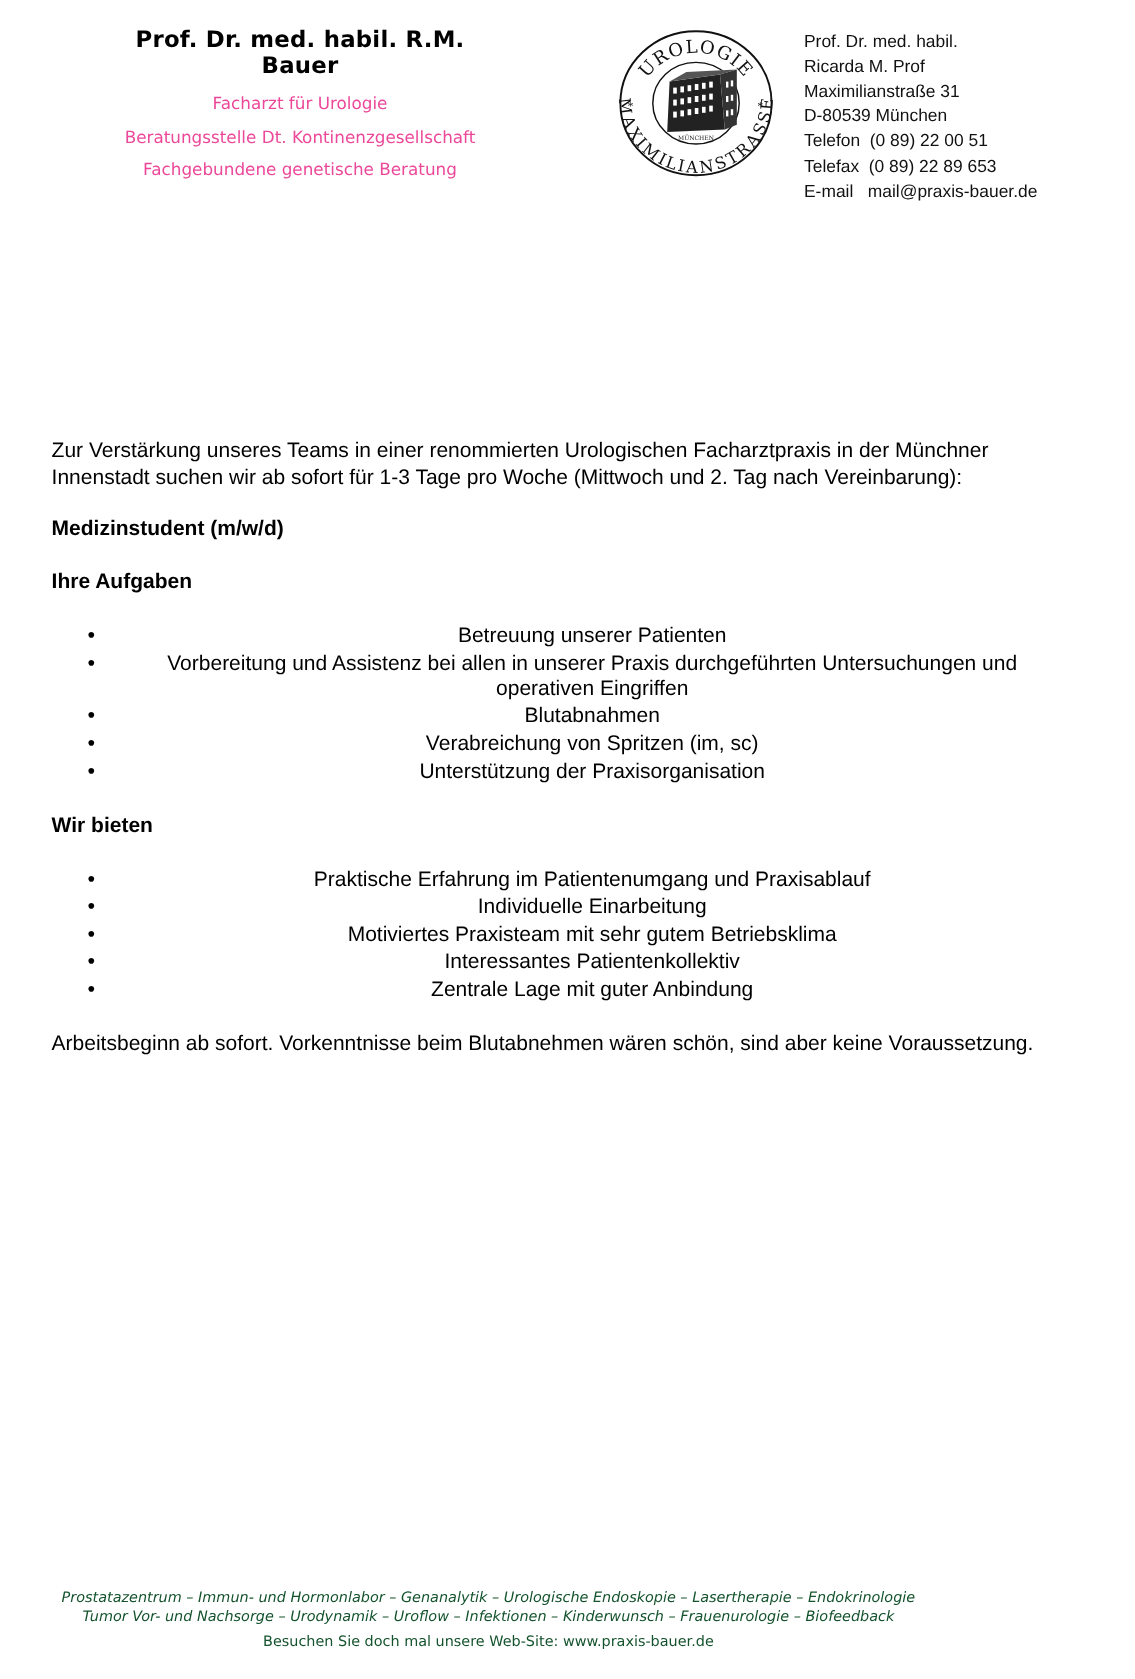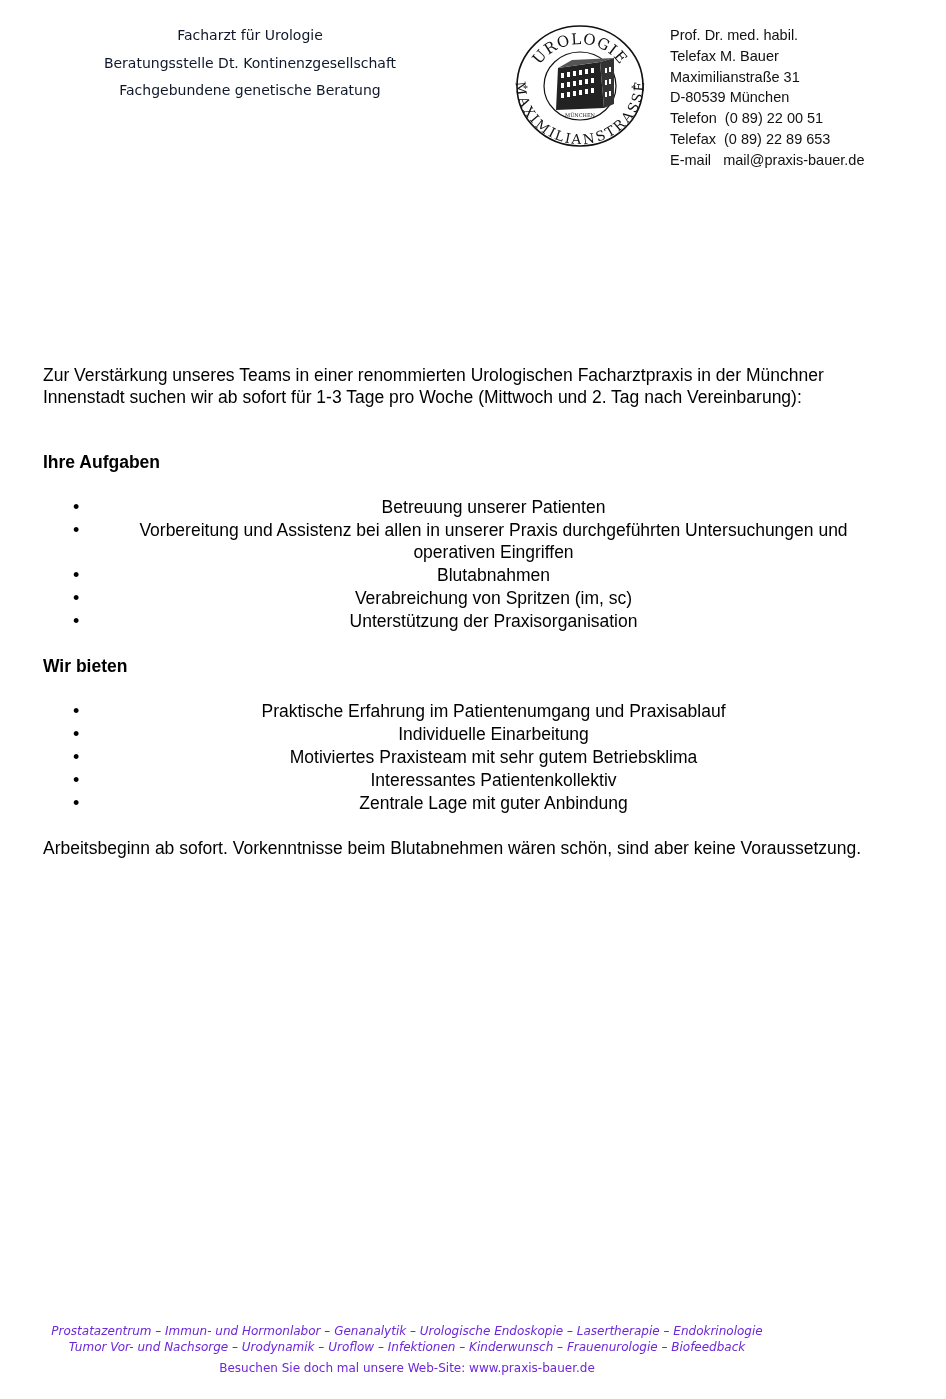--- a/index.html
+++ b/index.html
@@ -1,42 +1,43 @@
 <!DOCTYPE html>
 <html><head>
 <meta charset="utf-8">
 <style>
   html, body { margin: 0; padding: 0; background: #ffffff; }
   body { width: 946px; height: 1399px; position: relative; overflow: hidden; color: #000; }
   .lh-left { position: absolute; left: 80px; top: 22px; width: 340px; text-align: center;
     font-family: "DejaVu Sans", sans-serif; }
   .lh-name { font-size: 19px; font-weight: bold; letter-spacing: 0.2px; margin-bottom: 8px; }
-  .lh-line { font-size: 14px; line-height: 27.5px; color: #0f172a; }
+  .lh-line { font-size: 14px; line-height: 27.5px; color: #ec4899; }
   .logo { position: absolute; left: 514px; top: 24px; width: 132px; height: 124px; }
   .lh-right { position: absolute; left: 670px; top: 25px; font-family: Liberation Sans, sans-serif;
     font-size: 14.5px; line-height: 20.8px; color: #111; }
   .lh-right .row { white-space: pre; }
   .body-text { position: absolute; left: 43px; top: 365px; width: 840px;
     font-family: "Liberation Sans", sans-serif; font-size: 17.5px; line-height: 21.5px; }
   .body-text p { margin: 0; }
   .gap { height: 22px; }
   .bold { font-weight: bold; }
   ul.bullets { margin: 0; padding: 0; list-style: none; text-align: center; }
   ul.bullets li { position: relative; padding-left: 61px; line-height: 21.5px; margin: 1.5px 0; }
   ul.bullets li::before { content: "\2022"; position: absolute; left: 30px; top: 0; font-size: 18px; }
   a.mail { color: #1a1aff; text-decoration: underline; }
   .footer { position: absolute; left: 0; width: 814px; text-align: center;
-    font-family: "DejaVu Sans", sans-serif; color: #6d28d9; }
+    font-family: "DejaVu Sans", sans-serif; color: #14532d; }
   .footer .it { font-style: italic; font-size: 12px; line-height: 16px; }
   .footer .plain { font-size: 12px; line-height: 16px; margin-top: 5px; }
 </style>
 </head>
 <body>
 
 <div class="lh-left">
+  <div class="lh-name">Prof. Dr. med. habil. R.M. Bauer</div>
   <div class="lh-line">Facharzt für Urologie</div>
   <div class="lh-line">Beratungsstelle Dt. Kontinenzgesellschaft</div>
   <div class="lh-line">Fachgebundene genetische Beratung</div>
 </div>
 
 <div class="logo">
   <svg width="132" height="124" viewBox="0 0 132 124">
     <defs>
       <path id="arcTop" d="M 18 66 A 48 46 0 0 1 114 66"></path>
       <path id="arcBot" d="M 12 58 A 54 52 0 0 0 120 58"></path>
@@ -82,31 +83,32 @@
         <rect x="91" y="68" width="2" height="5"></rect>
           <rect x="95" y="67" width="2" height="5"></rect>
       </g>
     </g>
     <text x="66" y="93" font-family="DejaVu Serif, serif" font-size="5" text-anchor="middle" fill="#111">MÜNCHEN</text>
   </svg>
 </div>
 
 <div class="lh-right">
   <div class="row">Prof. Dr. med. habil.</div>
-  <div class="row">Telefax M. Bauer</div>
+  <div class="row">Ricarda M. Prof</div>
   <div class="row">Maximilianstraße 31</div>
   <div class="row">D-80539 München</div>
   <div class="row"><span>Telefon</span>  <span>(0 89) 22 00 51</span></div>
   <div class="row"><span>Telefax</span>  <span>(0 89) 22 89 653</span></div>
   <div class="row"><span>E-mail</span>   <span>mail@praxis-bauer.de</span></div>
 </div>
 
 <div class="body-text">
   <p>Zur Verstärkung unseres Teams in einer renommierten Urologischen Facharztpraxis in der Münchner Innenstadt suchen wir ab sofort für 1-3 Tage pro Woche (Mittwoch und 2. Tag nach Vereinbarung):</p>
   <div class="gap"></div>
+  <p class="bold">Medizinstudent (m/w/d)</p>
   <div class="gap"></div>
   <p class="bold">Ihre Aufgaben</p>
   <div class="gap"></div>
   <ul class="bullets">
     <li>Betreuung unserer Patienten</li>
     <li>Vorbereitung und Assistenz bei allen in unserer Praxis durchgeführten Untersuchungen und operativen Eingriffen</li>
     <li>Blutabnahmen</li>
     <li>Verabreichung von Spritzen (im, sc)</li>
     <li>Unterstützung der Praxisorganisation</li>
   </ul>

